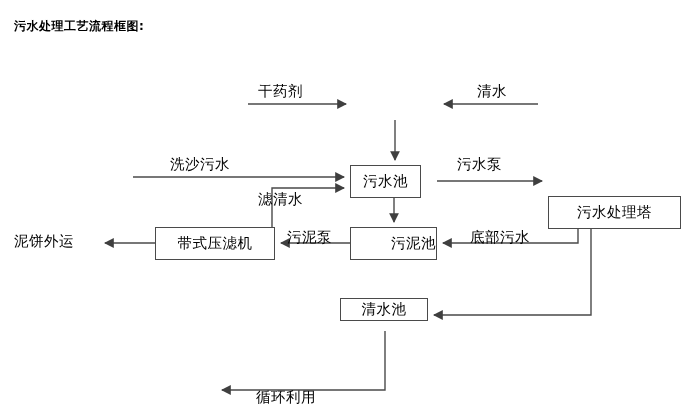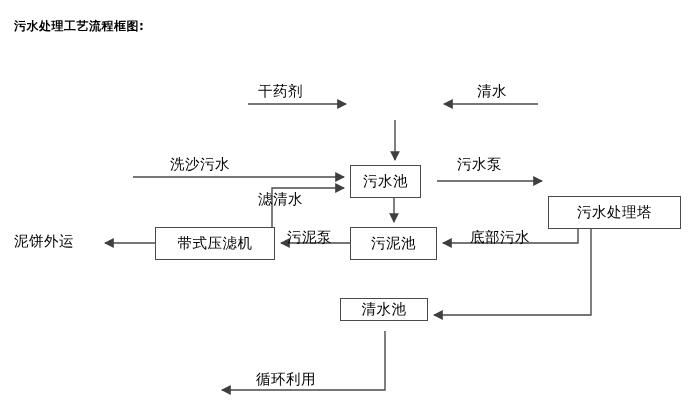--- a/index.html
+++ b/index.html
@@ -108,21 +108,21 @@
   </div>
 
   <div class="node-box" style="left:548px; top:165px; width:133px; height:33px;margin-top:31px;">
     <span>污水处理塔</span>
   </div>
 
   <div class="node-box" style="left:155px; top:227px; width:120px; height:33px;">
     <span>带式压滤机</span>
   </div>
 
-  <div class="node-box" style="left:350px; top:227px; width:87px;  height:33px;">
+  <div class="node-box" style="left:350px; top:227px; width:87px;  height:33px;justify-content:flex-end;">
     <span>污泥池</span>
   </div>
 
   <div class="node-box" style="left:340px; top:298px; width:88px;  height:23px;">
     <span>清水池</span>
   </div>
 
   <div class="edge-label" style="left:258px; top:82px;">干药剂</div>
 
   <div class="edge-label" style="left:477px; top:82px;">清水</div>
@@ -130,17 +130,17 @@
   <div class="edge-label" style="left:170px; top:155px;">洗沙污水</div>
 
   <div class="edge-label" style="left:258px; top:190px;">滤清水</div>
 
   <div class="edge-label" style="left:457px; top:155px;">污水泵</div>
 
   <div class="edge-label" style="left:287px; top:228px;">污泥泵</div>
 
   <div class="edge-label" style="left:470px; top:228px;text-align:center;">底部污水</div>
 
-  <div class="edge-label" style="left:256px; top:370px;">循环利用</div>
+  <div class="edge-label" style="left:256px; top:388px;">循环利用</div>
 
   <div class="term-label" style="left:14px; top:232px;">泥饼外运</div>
 
 </div>
 
 </body></html>

